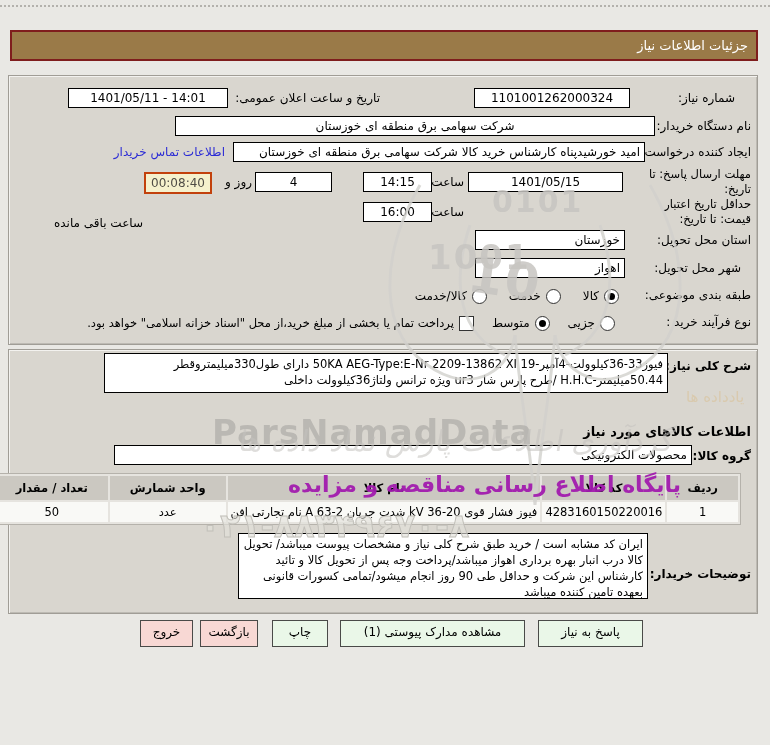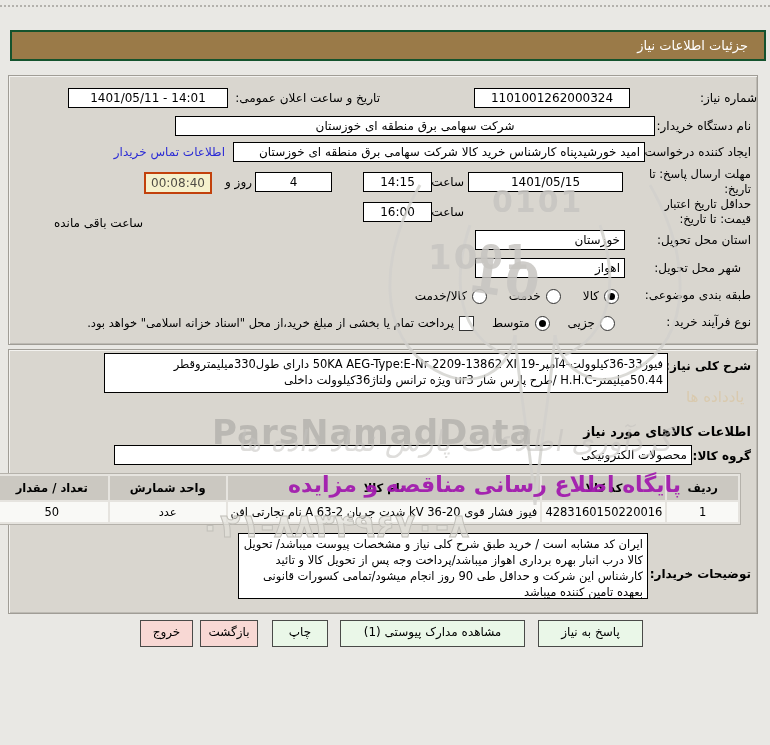--- a/index.html
+++ b/index.html
@@ -5,22 +5,22 @@
   html,body{margin:0;padding:0;}
   body{
     width:770px;height:745px;position:relative;overflow:hidden;
     background:#e9e8e4;
     font-family:"DejaVu Sans","Liberation Sans",sans-serif;
     font-size:12px;color:#000;direction:rtl;
   }
   .dotline{position:absolute;top:5px;left:0;width:770px;height:0;border-top:2px dotted #b3b1ac;}
   .titlebar{
     position:absolute;top:30px;left:10px;width:736px;height:27px;
-    background:#9a7a48;border:2px solid #14532d;
-    color:#fff;font-size:13px;line-height:27px;text-align:right;padding-right:16px;
+    background:#9a7a48;border:2px solid #7f1d1d;
+    color:#fff;font-size:13px;line-height:27px;text-align:right;padding-right:8px;
   }
   .panel{
     position:absolute;left:8px;width:748px;background:#d9d6cf;
     border:1px solid #a09d96;box-shadow:inset 1px 1px 0 #f3f2ef, inset -1px -1px 0 #bdbab3;
   }
   #panel1{top:75px;height:268px;}
   #panel2{top:349px;height:263px;}
   .row{position:absolute;left:0;right:0;height:22px;}
   .lbl{position:absolute;font-size:12px;line-height:20px;white-space:nowrap;color:#000;}
   .lbl2{position:absolute;font-size:11.5px;line-height:15px;text-align:right;white-space:nowrap;color:#000;}
@@ -65,21 +65,21 @@
 </head>
 <body>
 
 <div class="dotline"></div>
 
 <div class="titlebar">جزئیات اطلاعات نیاز</div>
 
 <div class="panel" id="panel1">
 
   <div class="row" style="top:12px;">
-    <span class="lbl" style="right:0;">شماره نیاز:</span>
+    <span class="lbl" style="right:22px;">شماره نیاز:</span>
     <span class="box ctr" style="right:127px;width:154px;" dir="ltr">1101001262000324</span>
     <span class="lbl" style="right:377px;">تاریخ و ساعت اعلان عمومی:</span>
     <span class="box ctr" style="right:529px;width:158px;" dir="ltr">1401/05/11 - 14:01</span>
   </div>
 
   <div class="row" style="top:40px;">
     <span class="lbl" style="right:6px;">نام دستگاه خریدار:</span>
     <span class="box ctr" style="right:102px;width:478px;text-align:center;">شرکت سهامی برق منطقه ای خوزستان</span>
   </div>
 

